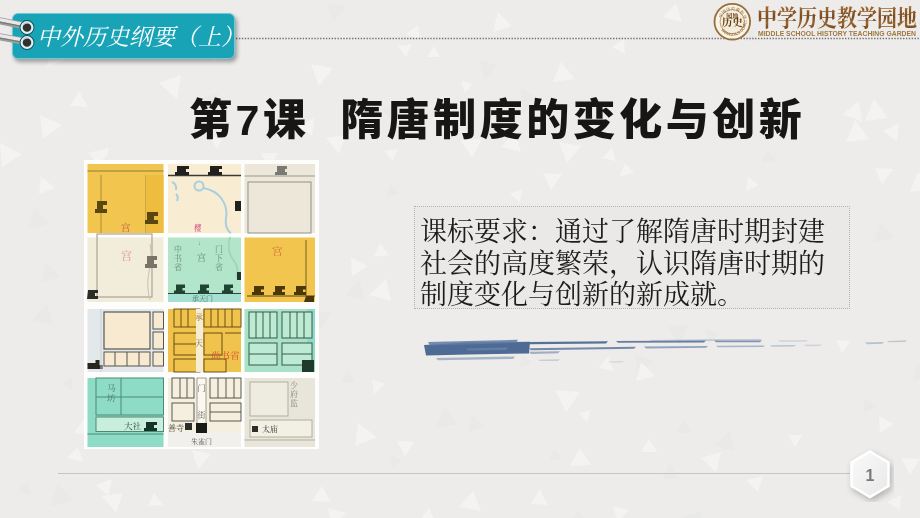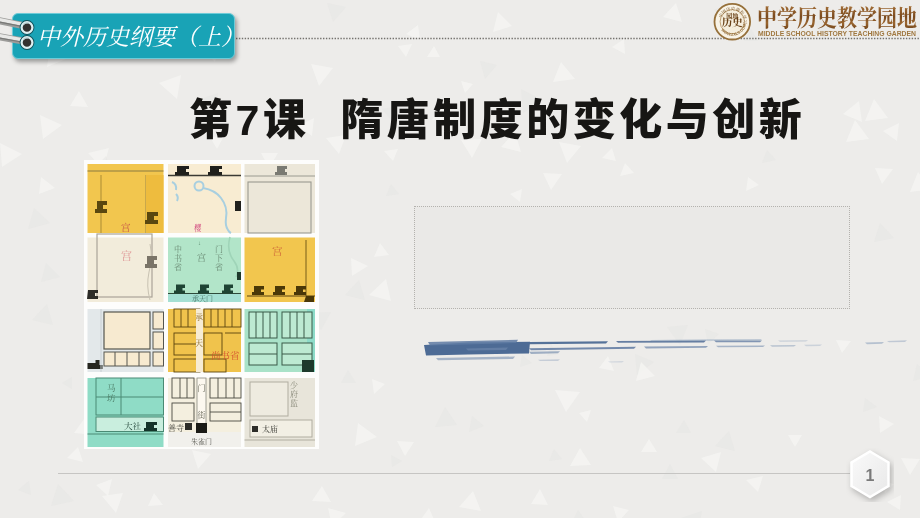--- a/index.html
+++ b/index.html
@@ -379,20 +379,21 @@
     <rect x="166" y="222" width="38" height="34" fill="#eeebe0" stroke="#b0ada0" stroke-width="1"></rect>
     <rect x="166" y="260" width="62" height="17" fill="#f2efe4" stroke="#b0ada0" stroke-width="1"></rect>
     <rect x="168" y="266" width="6" height="6" fill="#2c2c28"></rect>
     <text x="178" y="272" font-size="8" fill="#3a3a34" font-family="'Liberation Serif','Noto Serif CJK SC',serif">太庙</text>
     <line x1="160.5" y1="280" x2="231" y2="280" stroke="#b0ada0" stroke-width="1"></line>
   </g>
 </svg>
 
 <div class="abs" style="left:414px;top:206px;width:436px;height:103px;background:#eae9e7;border:1px dotted #b4b2ae;box-sizing:border-box;"></div>
 
+<div class="abs" style="left:420px;top:217px;width:430px;font-family:'Liberation Serif','Noto Serif CJK SC',serif;font-size:27px;line-height:31.5px;color:#1c1c1c;white-space:nowrap;">课标要求：通过了解隋唐时期封建<br>社会的高度繁荣，认识隋唐时期的<br>制度变化与创新的新成就。</div>
 
 <svg class="abs" style="left:408px;top:326px;" width="512" height="44" viewBox="0 0 512 44">
   <path d="M16 19 L60 16.5 L122 15.8 L121 27.5 L60 28.5 L18 29.5 Z" fill="#4d6b95"></path>
   <path d="M20 16 L110 13.8 L108 17 L22 19.5 Z" fill="#5f7ba3" opacity="0.85"></path>
   <path d="M58 22.5 L100 21.5 L98 24 L60 24.5 Z" fill="#7d95b5" opacity="0.45"></path>
   <path d="M121 16 L200 15.2 L198 17.4 L121 18.3 Z" fill="#4d6b95" opacity="0.95"></path>
   <path d="M208 15 L298 14.6 L296 16.6 L210 16.8 Z" fill="#4d6b95" opacity="0.85"></path>
   <path d="M306 14.6 L354 14.4 L352 16.2 L308 16.2 Z" fill="#54719b" opacity="0.7"></path>
   <path d="M121 22.3 L228 20.8 L226 22.8 L123 24.3 Z" fill="#54719b" opacity="0.8"></path>
   <path d="M236 20.6 L300 20 L298 21.7 L238 22.4 Z" fill="#5f7ba3" opacity="0.65"></path>

